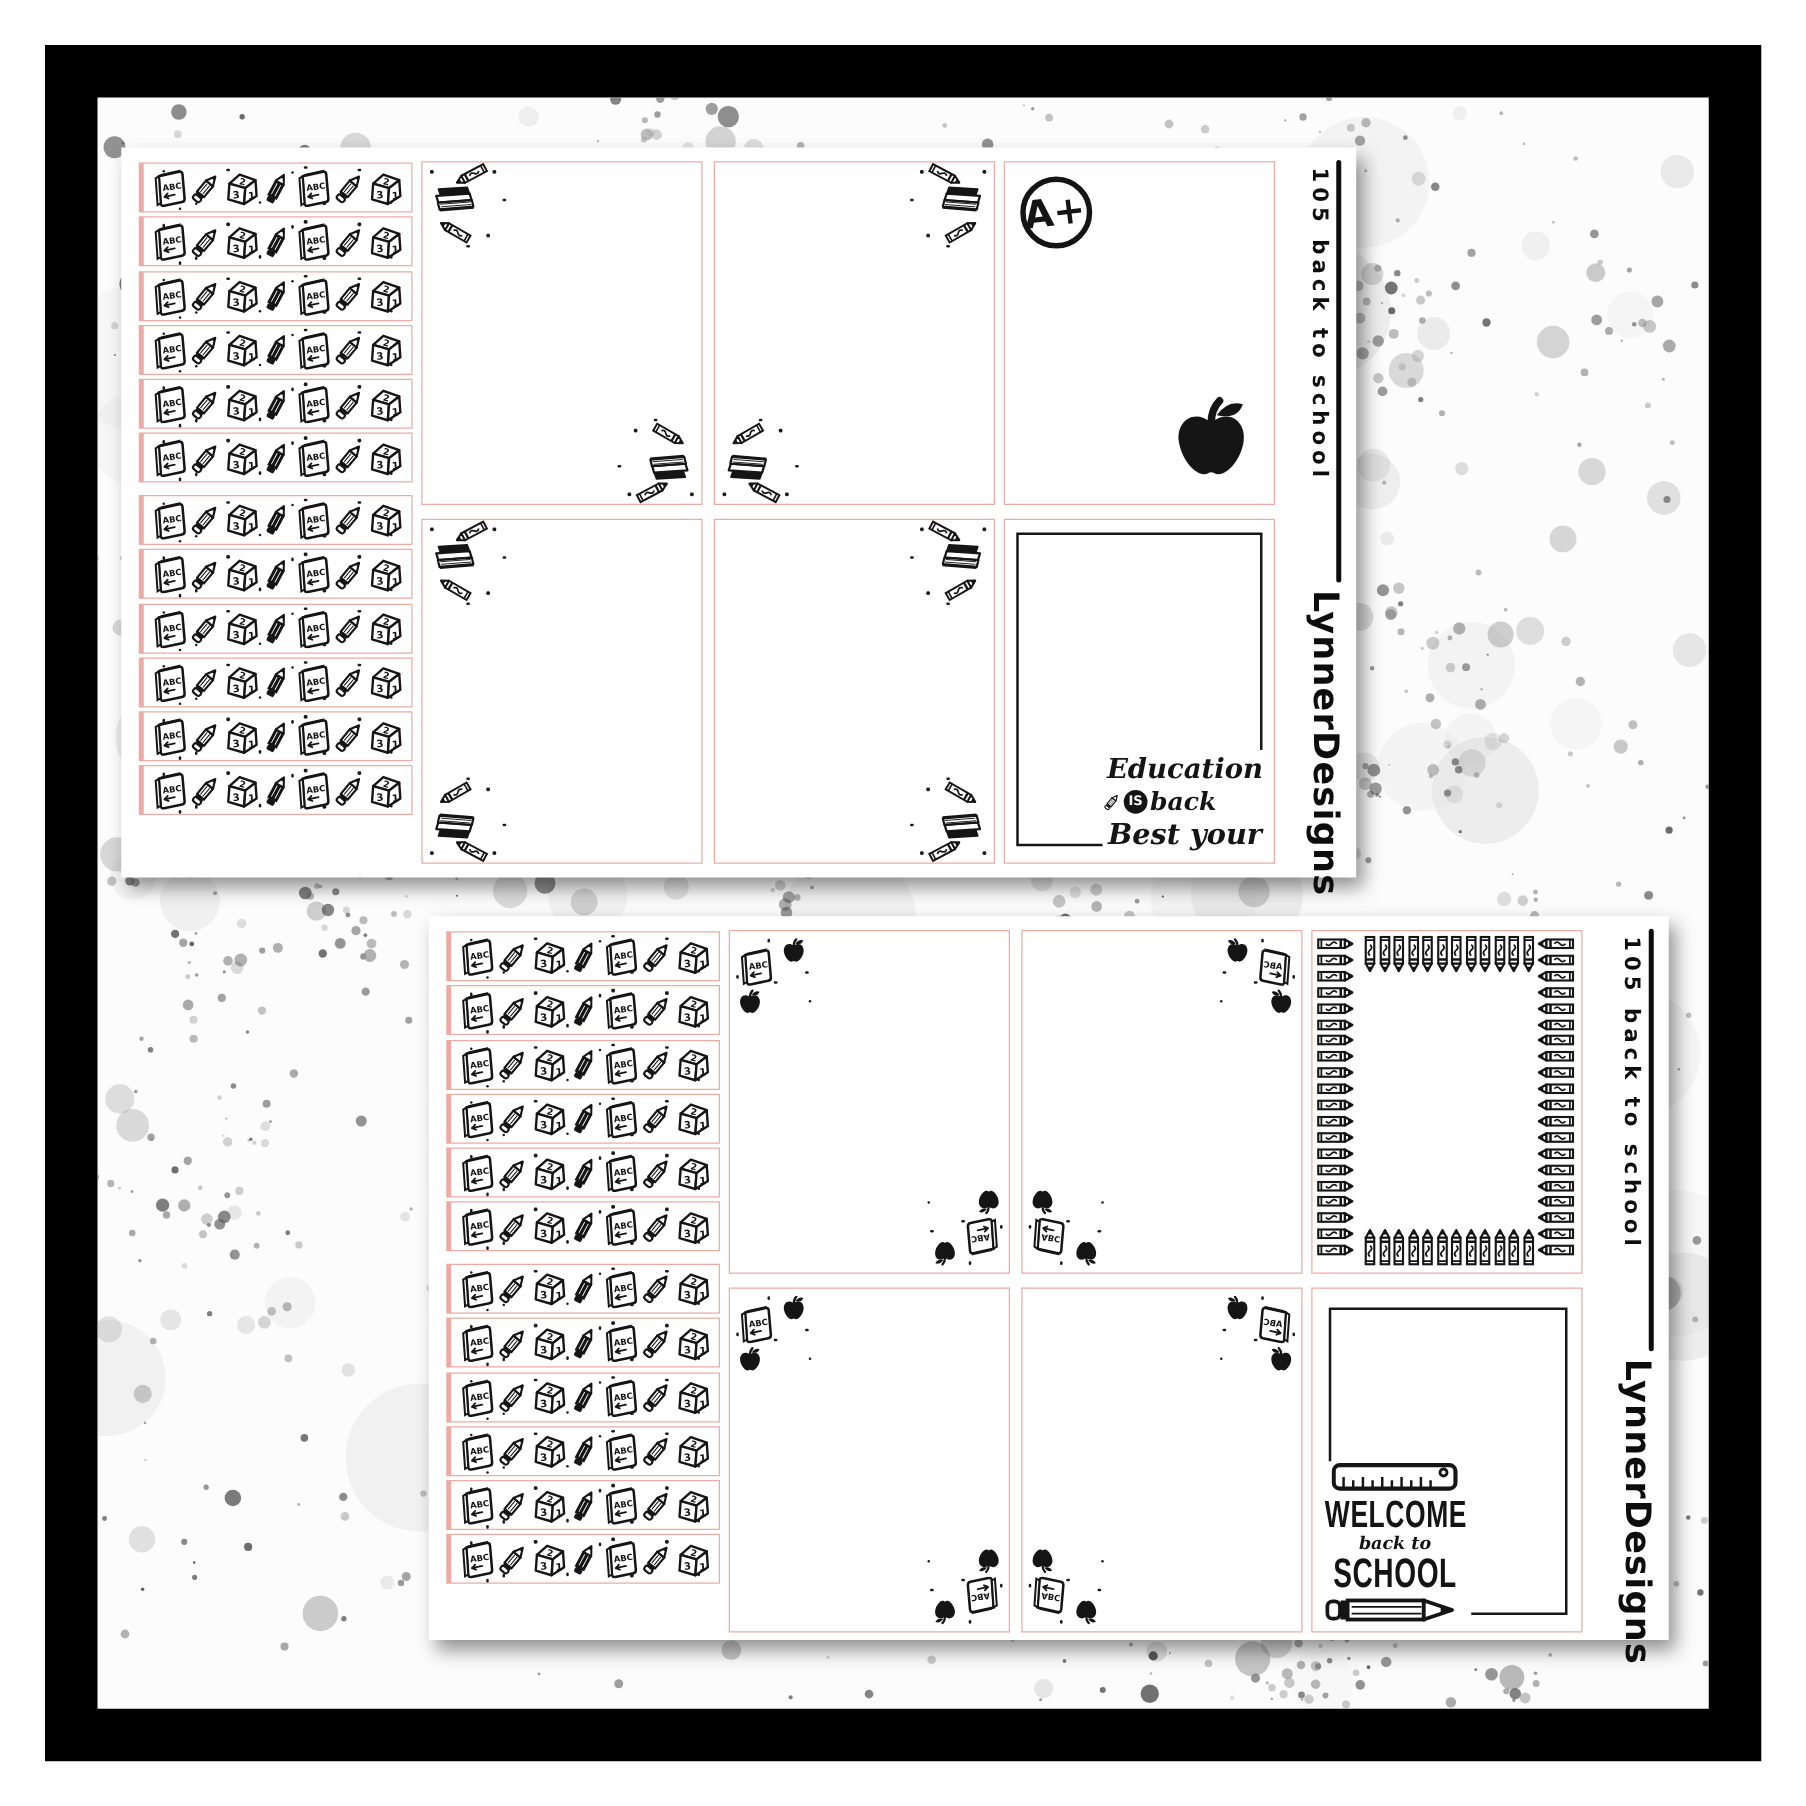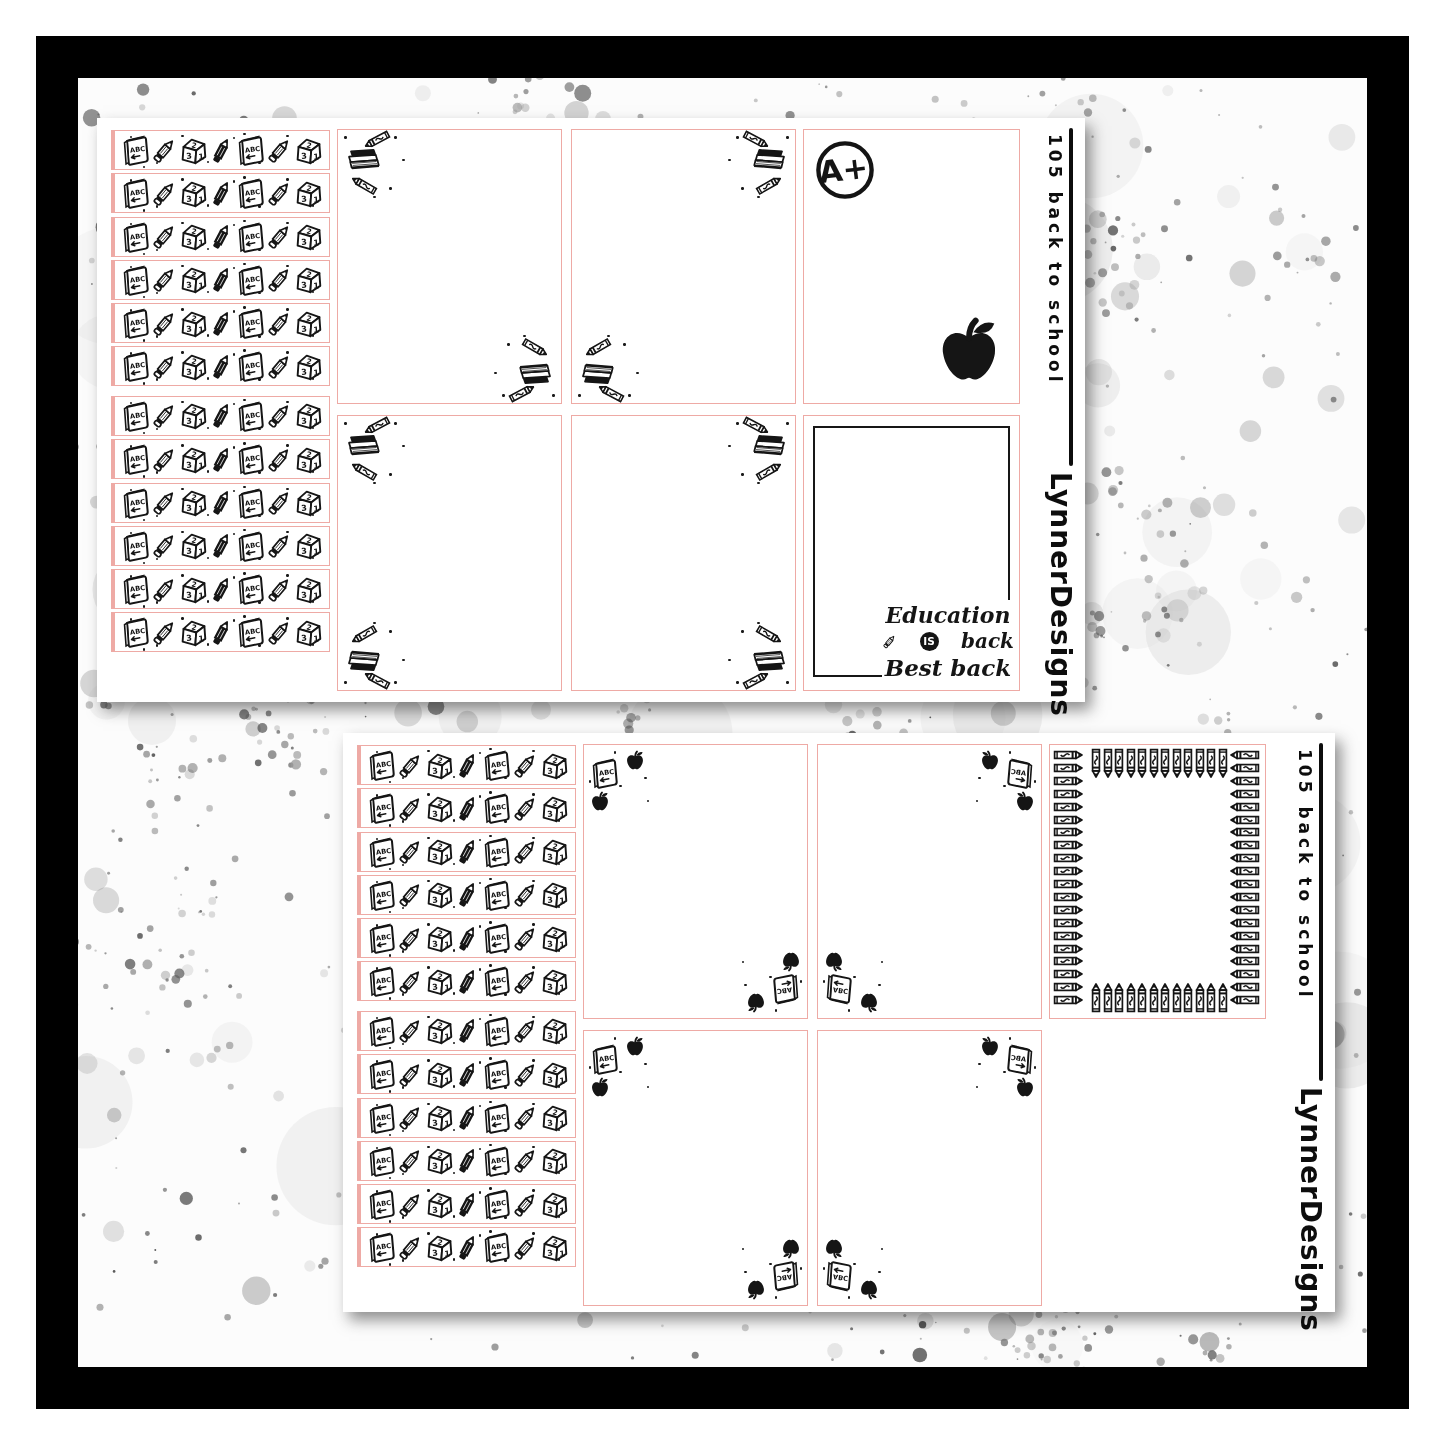--- a/index.html
+++ b/index.html
@@ -45,21 +45,21 @@
   .aplus text { font-family:"DejaVu Sans",sans-serif; fill:#141414; }
   .apple-big { position:absolute; right:17px; bottom:15px; width:66px; height:72px; }
 
   
   .inner-rect { position:absolute; left:9px; top:10px; right:9px; bottom:13px; border:2.6px solid #171717; }
   .welcomebox .inner-rect { left:13px; top:15px; right:11px; bottom:13px; }
 
   .quote-block { position:absolute; right:5px; bottom:9px; width:132px; background:#fff;
                  text-align:center; line-height:1.02; padding:2px 0 0; }
   .q1 { font:italic 700 22px "DejaVu Serif", serif; color:#151515; }
-  .q-mid { display:flex; align-items:center; justify-content:space-between; gap:2px; margin:1px 0; }
+  .q-mid { display:flex; align-items:center; justify-content:flex-start; gap:2px; margin:1px 0; }
   .q-pencil { width:15px; height:15px; }
   .is-circle { display:inline-flex; width:19px; height:19px; border-radius:50%; background:#141414;
                color:#fff; font:700 10.5px "DejaVu Sans",sans-serif; align-items:center; justify-content:center; }
   .q2 { font:italic 700 20px "DejaVu Serif", serif; color:#151515; }
   .q3 { font:italic 700 23px "DejaVu Serif", serif; color:#151515; }
 
   .welcome-block { position:absolute; left:5px; bottom:6px; width:122px; background:#fff; text-align:center; }
   .w-ruler { width:102px; height:25px; display:block; margin:0 auto; }
   .w1 { font:700 23px "Liberation Sans",sans-serif; color:#141414; transform:scale(.92,1.32); margin:4px 0 2px; letter-spacing:.5px; }
   .w2 { font:italic 700 14px "DejaVu Serif",serif; color:#141414; }
@@ -1957,21 +1957,21 @@
         <div class="inner-rect"></div>
         <div class="quote-block">
           <div class="q1">Education</div>
           <div class="q-mid">
             <svg class="q-pencil" viewBox="0 0 30 30">
                 <use href="#sym-pencil-d"></use>
               </svg>
             <span class="is-circle">IS</span>
             <span class="q2">back</span>
           </div>
-          <div class="q3">Best back</div>
+          <div class="q3">Best your</div>
         </div>
       </div>
 
       <div class="side-label">
         <div class="vtext code">105 back to school</div>
         <div class="rule"></div>
         <div class="vtext brand">LynnerDesigns</div>
       </div>
     </section>
 
@@ -2702,20 +2702,34 @@
             </svg>
             <svg viewBox="0 0 30 10" width="30" height="10" style="left: 144px; top: 246px; transform: rotate(90deg);">
               <use href="#sym-crayon-h" xlink:href="#sym-crayon-h"></use>
             </svg>
             <svg viewBox="0 0 30 10" width="30" height="10" style="left: 155.5px; top: 246px; transform: rotate(90deg);">
               <use href="#sym-crayon-h" xlink:href="#sym-crayon-h"></use>
             </svg>
           </div>
       </div>
 
+      <div class="fbox rbox2 welcomebox">
+        <div class="inner-rect"></div>
+        <div class="welcome-block">
+          <svg class="w-ruler" viewBox="0 0 62 15">
+              <use href="#sym-ruler"></use>
+            </svg>
+          <div class="w1">WELCOME</div>
+          <div class="w2">back to</div>
+          <div class="w3">SCHOOL</div>
+          <svg class="w-pencil" viewBox="0 0 66 13">
+              <use href="#sym-pencil-long"></use>
+            </svg>
+        </div>
+      </div>
 
       <div class="side-label">
         <div class="vtext code">105 back to school</div>
         <div class="rule"></div>
         <div class="vtext brand">LynnerDesigns</div>
       </div>
     </section>
   </div>
 </div>
 

